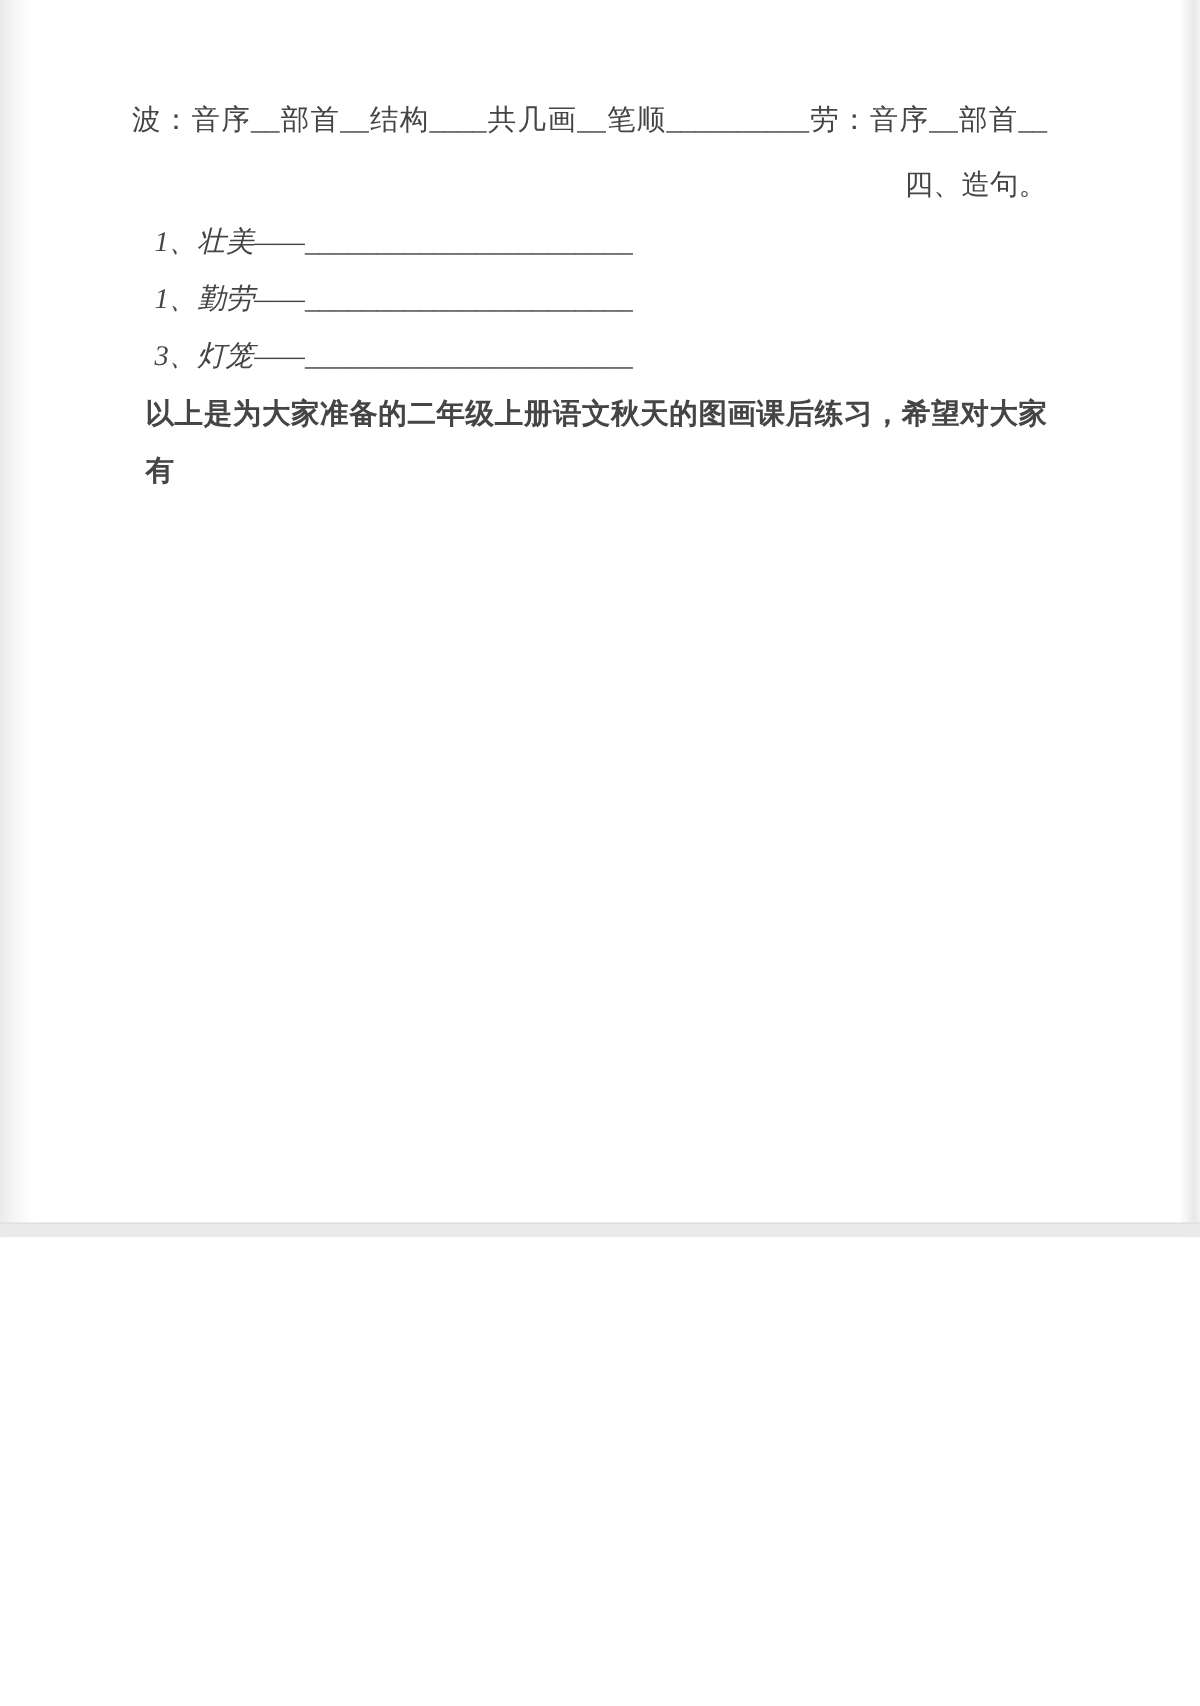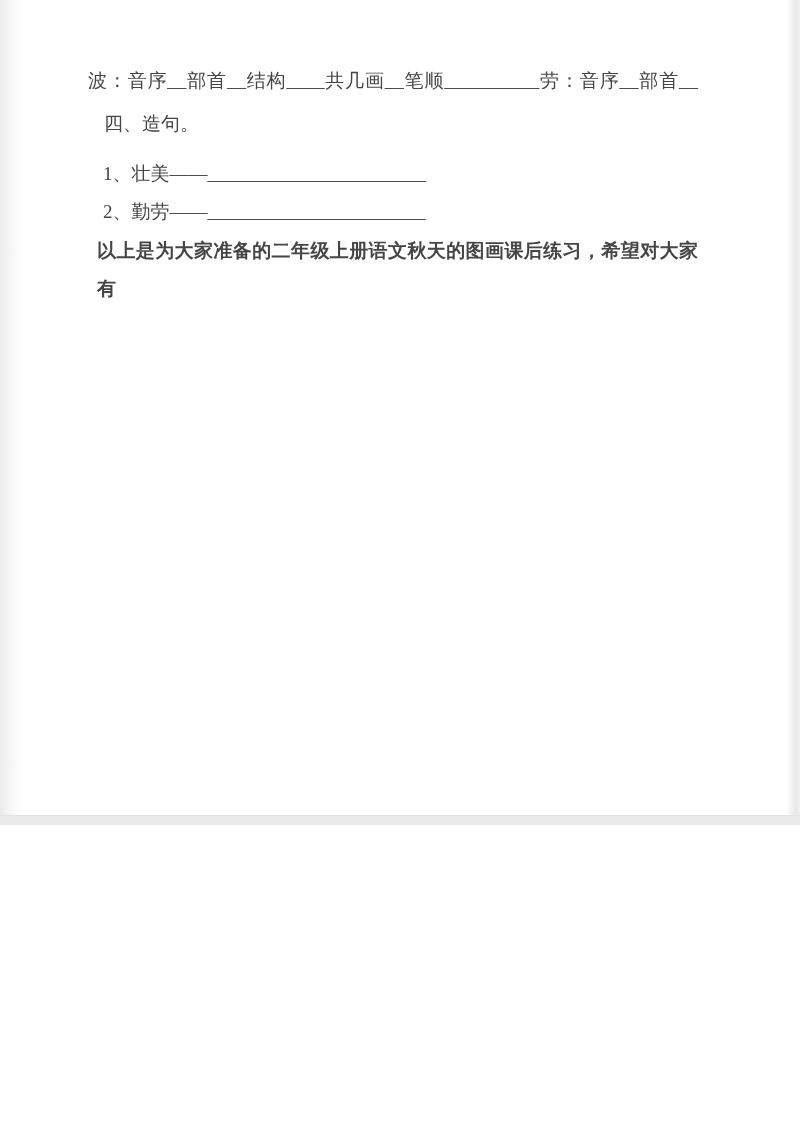--- a/index.html
+++ b/index.html
@@ -44,22 +44,22 @@
   }
   .line { height: 38px; white-space: nowrap; }
   .justify {
     white-space: normal;
     text-align: justify;
     text-align-last: justify;
   }
   .indent-sm { padding-left: 6px; }
   .indent-md { padding-left: 15px; font-weight: bold; }
   .p1 { margin-top: 62px; }
-  .heading { margin-top: 5px; padding-left: 22px; height: 38px; }
-  .items { margin-top: 12px; }
+  .heading { margin-top: 5px; padding-left: 22px; height: 38px; text-align: right; }
+  .items { margin-top: 0; font-style: italic; }
   .item { height: 38px; padding-left: 21px; white-space: nowrap; }
   .item .blank { letter-spacing: 0; }
   .closing { margin-top: 1px; }
   
   .watermark {
     position: absolute;
     left: 371px;
     top: 993px;
     font-family: "DejaVu Sans", sans-serif;
     font-weight: bold;
@@ -87,21 +87,24 @@
       <div class="line justify indent-sm">波：音序__部首__结构____共几画__笔顺__________劳：音序__部首__</div>
     </div>
 
     <div class="heading">四、造句。</div>
 
     <div class="items">
       <div class="item">
         <span>1、壮美——</span><span class="blank">_______________________</span>
       </div>
       <div class="item">
-        <span>2、勤劳——</span><span class="blank">_______________________</span>
+        <span>1、勤劳——</span><span class="blank">_______________________</span>
+      </div>
+      <div class="item">
+        <span>3、灯笼——</span><span class="blank">_______________________</span>
       </div>
     </div>
 
     <div class="closing">
       <div class="line justify indent-md">以上是为大家准备的二年级上册语文秋天的图画课后练习，希望对大家有</div>
     </div>
 
   </div>
 </div>
 

